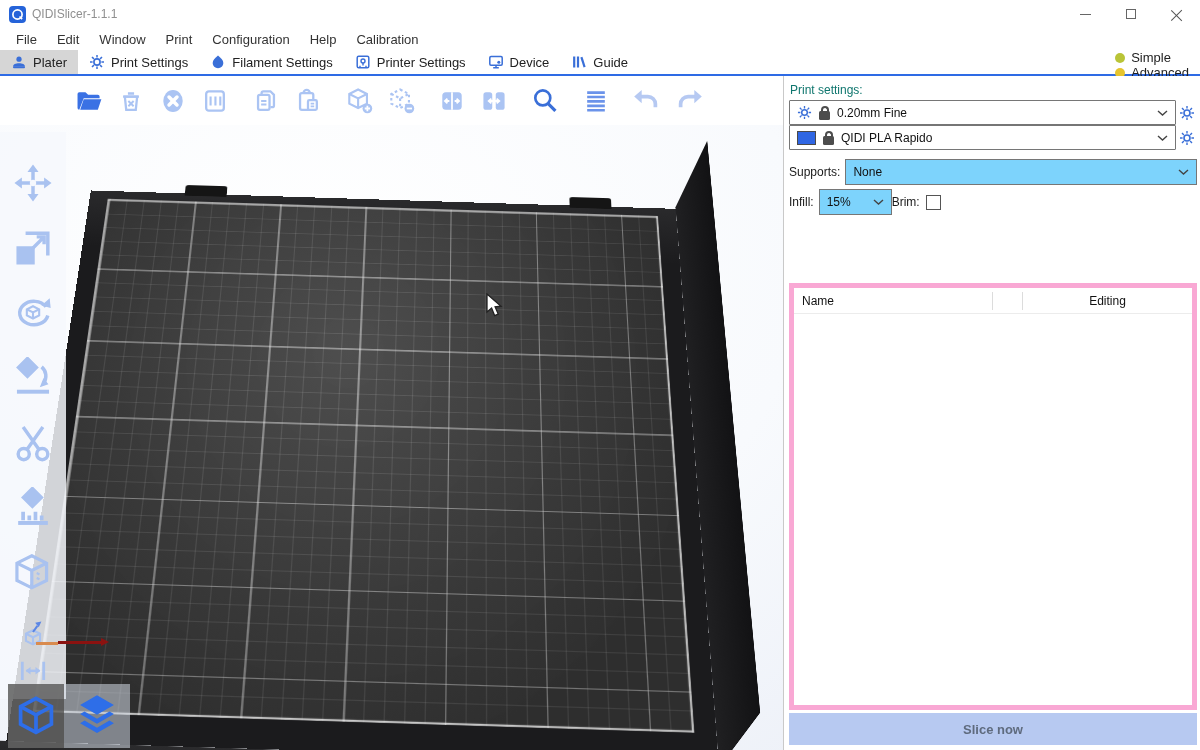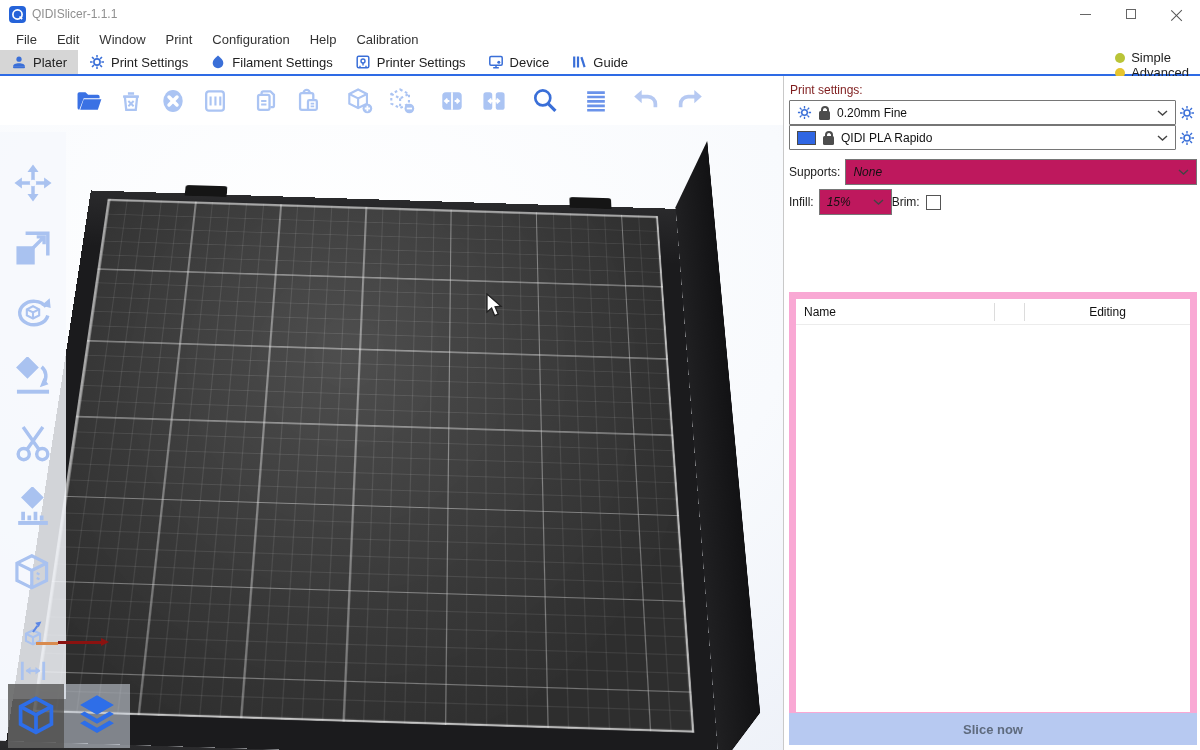--- a/index.html
+++ b/index.html
@@ -83,42 +83,42 @@
   .view-buttons { position:absolute; left:8px; top:608px; display:flex; z-index:6; }
   .vb { height:64px; display:flex; align-items:center; justify-content:center; }
   .vb-editor { width:56px; background:rgba(98,98,98,0.88); }
   .vb-preview { width:66px; background:rgba(212,218,230,0.55); }
 
   .cursor { position:absolute; left:486px; top:217px; z-index:9; }
 
   
   .sidepanel { flex:1; position:relative; background:#fff; border-left:1px solid #c9c9c9;
     padding:4px 3px 0 5px; font-size:12px; }
-  .pp-label { margin:3px 0 3px 1px; color:#7f1d1d; }
+  .pp-label { margin:3px 0 3px 1px; color:#0f766e; }
   .combo-row { display:flex; align-items:center; }
   .combo { flex:1; height:25px; border:1px solid #767676; border-radius:1px; background:#fff;
     display:flex; align-items:center; gap:7px; padding:0 7px; }
   .combo-text { font-size:12px; color:#111; }
   .chev { margin-left:auto; }
   .gear-out { width:21px; display:flex; justify-content:center; flex:0 0 auto; }
   .lock { position:relative; width:11px; height:9px; background:#4d4d4d; border-radius:1.5px; margin-top:5px; flex:0 0 auto; }
   .lock:before { content:''; position:absolute; top:-5px; left:1.5px; width:4px; height:4px;
     border:2px solid #4d4d4d; border-bottom:none; border-radius:4px 4px 0 0; }
   .swatch { width:19px; height:14px; border:1px solid #4a4a4a; flex:0 0 auto; }
 
   .supports-row { display:flex; align-items:center; margin-top:9px; }
   .supports-row .pp-inline { margin-right:5px; white-space:nowrap; }
-  .combo-sm { height:26px; border:1px solid #767676; background:#be185d; display:flex; align-items:center; padding:0 7px;font-style:italic; }
+  .combo-sm { height:26px; border:1px solid #767676; background:#7dd3fc; display:flex; align-items:center; padding:0 7px; }
   .supports-combo { flex:1; }
   .infill-row { display:flex; align-items:center; margin-top:4px; }
   .infill-combo { width:73px; margin-left:5px; }
   .brim-label { }
   .checkbox { width:15px; height:15px; border:1px solid #555; background:#fff; margin-left:6px; }
 
-  .obj-table { position:absolute; left:5px; right:3px; top:216px; height:427px; border:7px solid #f9a8d4; background:#fff; }
+  .obj-table { position:absolute; left:5px; right:3px; top:207px; height:427px; border:5px solid #f9a8d4; background:#fff; }
   .obj-header { display:flex; align-items:center; height:26px; border-bottom:1px solid #ececec; }
   .th { font-size:12px; color:#111; }
   .th-name { width:198px; padding-left:8px; }
   .th-sep { width:1px; height:18px; background:#dcdcdc; }
   .th-mid { width:29px; }
   .th-edit { flex:1; text-align:center; }
 
   .slice-btn { position:absolute; left:5px; right:3px; bottom:5px; height:32px;
     background:#B7C9F1; display:flex; align-items:center; justify-content:center;
     color:#5f6b7e; font-weight:bold; font-size:13px; }

